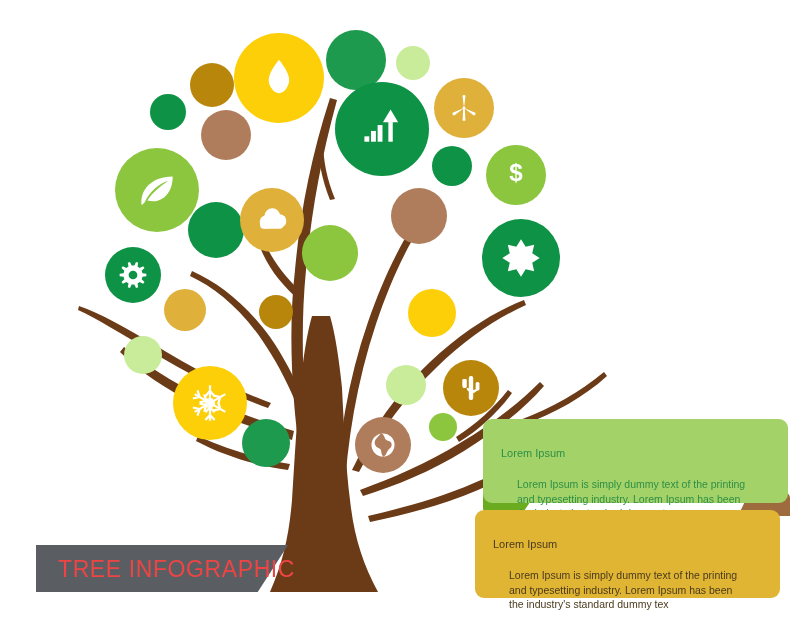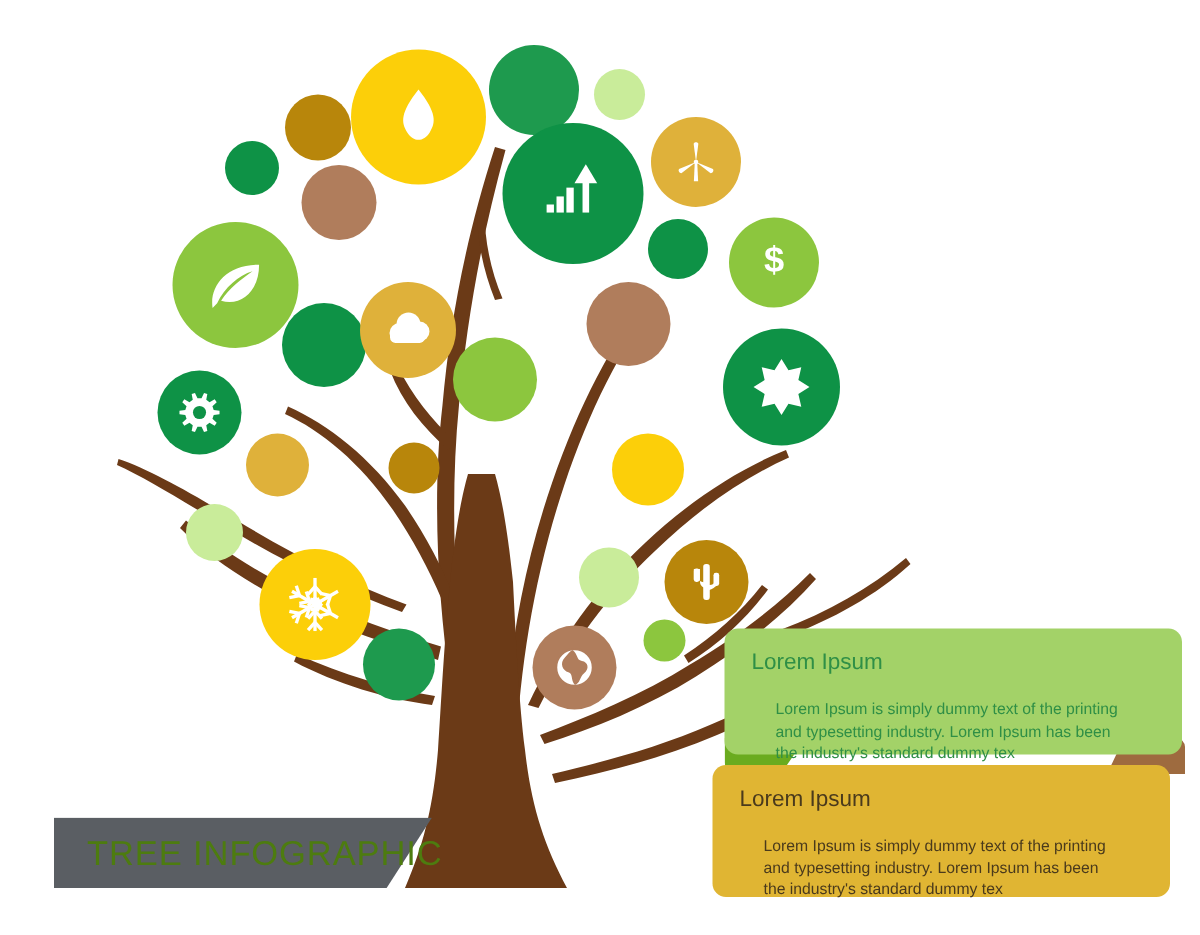--- a/index.html
+++ b/index.html
@@ -52,23 +52,23 @@
     white-space: nowrap;
   }
   
   .callout {
     position: absolute;
     border-radius: 9px;
     box-sizing: border-box;
     padding: 14px 18px 12px 18px;
   }
   .callout .c-title {
-    font-size: 15px;
+    font-size: 11px;
     line-height: 16px;
-    margin: 1px 0 1px 0;
+    margin: 12px 0 1px 0;
     font-family: "Liberation Sans", sans-serif;
   }
   .callout .c-body {
     font-size: 10.5px;
     line-height: 14.5px;
     margin: 16px;
     font-family: "Liberation Sans", sans-serif;
   }
   #callout-green {
     left: 483px;
@@ -311,21 +311,21 @@
             <rect x="4.6592" y="-6.1152" width="3.7856" height="8.736" rx="1.6016000000000001" fill="#fff"></rect>
             <path d="M0.2912,2.0384 C5.824000000000001,2.0384 4.6592,0.2912 6.4064000000000005,-0.8736 L6.4064000000000005,2.6208 C4.0768,4.6592 2.3296,5.5328 0.2912,5.5328 Z" fill="#fff"></path>
           </g>
         </g>
       </g>
 
   </svg>
 
   <div id="title-banner">
     <div class="slab" style="background: rgb(90, 94, 99);"></div>
-    <div id="title-text" style="color: #4d7c0f;">TREE INFOGRAPHIC</div>
+    <div id="title-text" style="color: #ef4444;">TREE INFOGRAPHIC</div>
   </div>
 
   <div id="fold-green" style="background: rgb(106, 171, 31);"></div>
   <div id="callout-green" class="callout" style="background: rgb(163, 210, 104);">
     <p class="c-title" style="color: rgb(47, 143, 70);">Lorem Ipsum</p>
     <p class="c-body" style="color: rgb(47, 143, 70);">Lorem Ipsum is simply dummy text of the printing and typesetting industry. Lorem Ipsum has been the industry's standard dummy tex</p>
   </div>
 
   <div id="fold-brown" style="background: rgb(158, 107, 63);"></div>
   <div id="callout-yellow" class="callout" style="background: rgb(224, 181, 51);">

